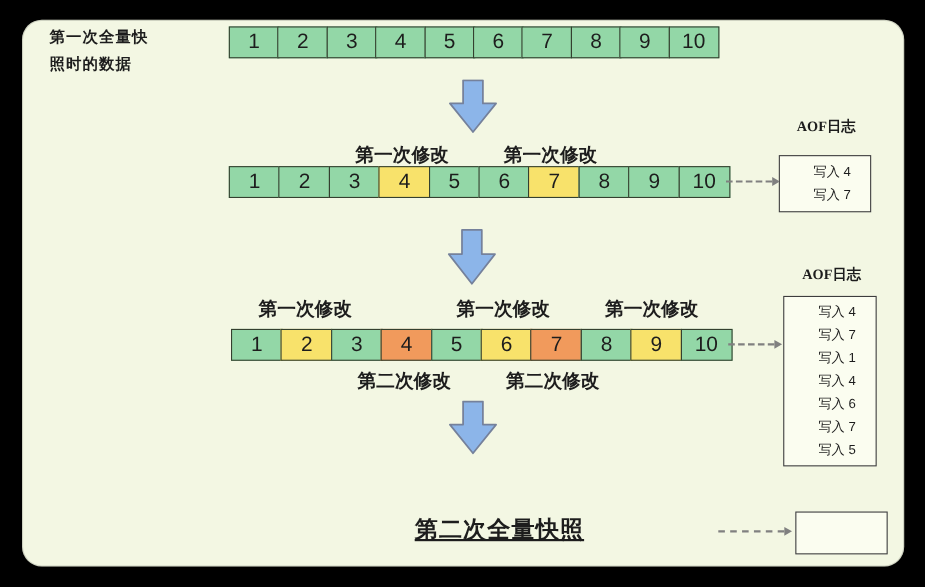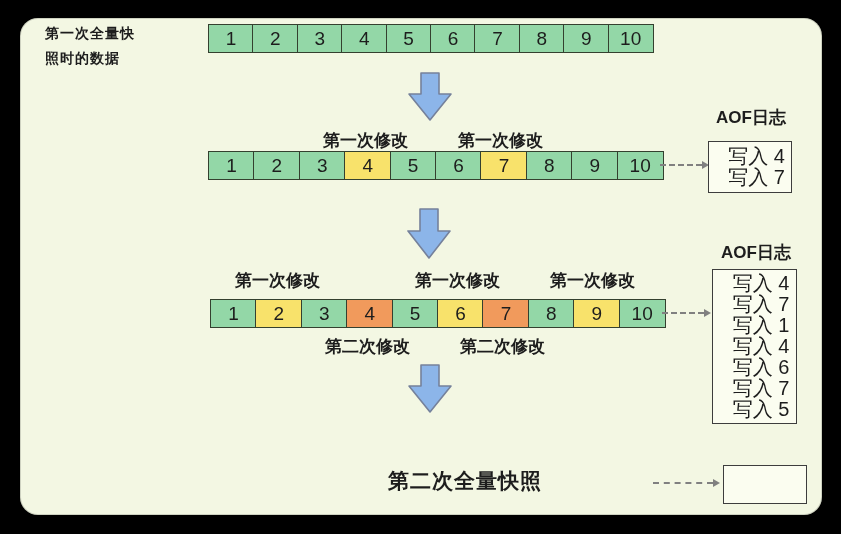--- a/index.html
+++ b/index.html
@@ -32,29 +32,29 @@
   .cell:first-child{margin-left:0;}
   .c-green{background:var(--cell-green,#93d7a7);}
   .c-yellow{background:var(--cell-yellow,#f8e26b);}
   .c-orange{background:var(--cell-orange,#f19a5c);}
   .mod-label{
     position:absolute;transform:translateX(-50%);
     font-size:17px;font-weight:600;white-space:nowrap;
   }
   .aof-title{
     position:absolute;transform:translateX(-50%);
-    font-size:17px;font-weight:600;white-space:nowrap;
+    font-size:13px;font-weight:600;white-space:nowrap;font-family:Liberation Serif, serif;
   }
   .aof-box{
     position:absolute;
     border:1.6px solid var(--box-border,#3d3d3d);
     background:#fbfdf0;
     display:flex;flex-direction:column;align-items:center;justify-content:center;
   }
-  .aof-entry{font-size:20px;line-height:21px;font-weight:500;white-space:pre;margin-left:13px;}
+  .aof-entry{font-size:12px;line-height:21px;font-weight:500;white-space:pre;margin-left:13px;}
   .down-arrow{position:absolute;}
   .down-arrow polygon{
     fill:var(--arrow-fill,#8cb5e9);
     stroke:var(--arrow-stroke,#75819b);
     stroke-width:1.6;
     stroke-linejoin:round;
   }
   .connector{
     position:absolute;height:0;
     border-top:2px dashed var(--connector,#8a8a8a);
@@ -138,21 +138,21 @@
       <div class="aof-entry">写入 4</div>
       <div class="aof-entry">写入 6</div>
       <div class="aof-entry">写入 7</div>
       <div class="aof-entry">写入 5</div>
     </div>
 
   <svg class="down-arrow" style="left:386px;top:346px;" width="48" height="50" viewBox="0 0 48 50">
     <polygon points="15,1 33,1 33,22 45,22 24,48 3,22 15,22"></polygon>
   </svg>
 
-  <div class="bottom-label" style="left:445px;top:449px;">第二次全量快照</div>
+  <div class="bottom-label" style="left:434px;top:449px;text-decoration:underline;">第二次全量快照</div>
   <div class="connector" style="left:633px;top:464px;width:60px;"></div>
   <div class="aof-box" style="left:703px;top:447px;width:82px;height:37px;"></div>
 
 <div class="mod-label" style="left: 345.5px; top: 111px;">第一次修改</div>
     <div class="mod-label" style="left: 480.5px; top: 111px;">第一次修改</div>
     <div class="mod-label" style="left: 257.5px; top: 251px;">第一次修改</div>
     <div class="mod-label" style="left: 437.5px; top: 251px;">第一次修改</div>
     <div class="mod-label" style="left: 572.5px; top: 251px;">第一次修改</div>
     <div class="mod-label" style="left: 347.5px; top: 317px;">第二次修改</div>
     <div class="mod-label" style="left: 482.5px; top: 317px;">第二次修改</div>

